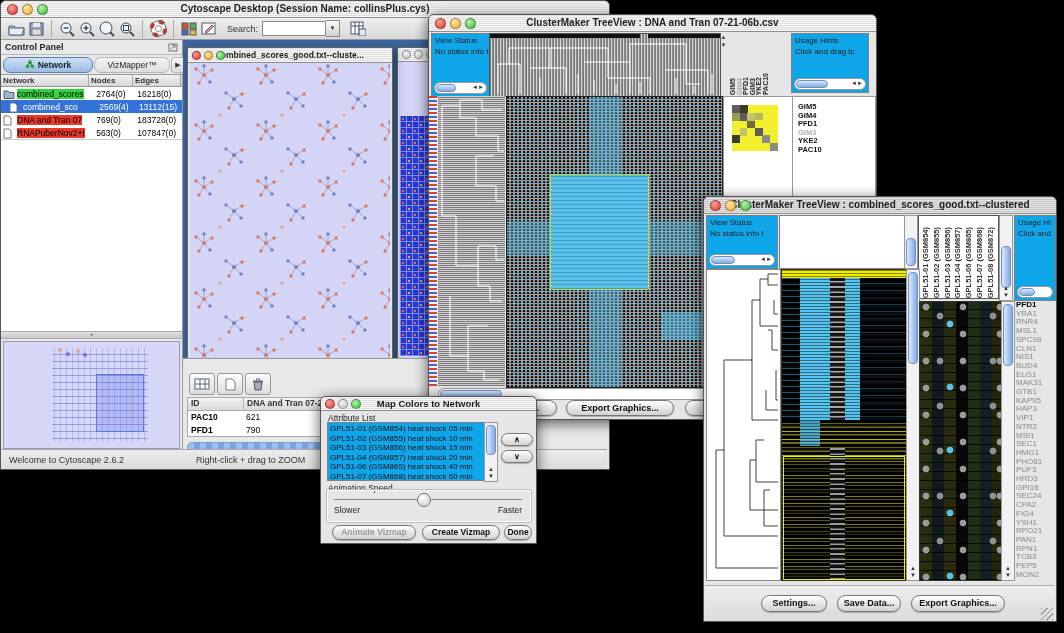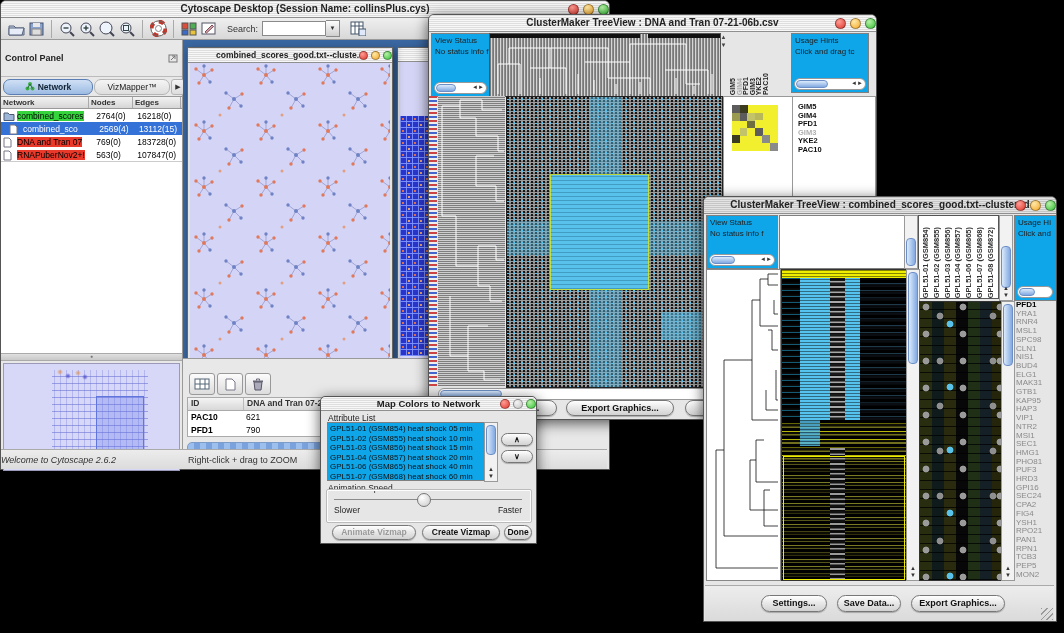--- a/index.html
+++ b/index.html
@@ -3,21 +3,21 @@
 <meta charset="utf-8">
 <style>
   html,body{margin:0;padding:0;background:#000;}
   #screen{position:relative;width:1064px;height:633px;background:#000;overflow:hidden;
     font-family:"Liberation Sans",sans-serif;-webkit-font-smoothing:antialiased;}
   .abs{position:absolute;}
   .win{position:absolute;border:1px solid #555;border-radius:6px 6px 0 0;
     box-shadow:0 3px 14px rgba(0,0,0,.65);background:#e6e6e6;}
   .titlebar{position:relative;height:16px;border-radius:5px 5px 0 0;
     background:repeating-linear-gradient(0deg,#f7f7f7 0 1px,#dedede 1px 2px);
-    border-bottom:1px solid #8f8f8f;display:flex;align-items:center;justify-content:flex-end;}
+    border-bottom:1px solid #8f8f8f;display:flex;align-items:center;}
   .titlebar.active{background:repeating-linear-gradient(0deg,#e3e3e3 0 1px,#c6c6c6 1px 2px);}
   .title-text{position:absolute;left:0;right:0;text-align:center;font-size:10px;font-weight:bold;
     color:#222;line-height:16px;white-space:nowrap;overflow:hidden;}
   .lights{display:flex;gap:4px;margin-left:6px;z-index:2;}
   .light{width:9px;height:9px;border-radius:50%;border:1px solid rgba(0,0,0,.35);}
   .l-red{background:radial-gradient(circle at 35% 30%,#ff9d96,#e0382c);}
   .l-yel{background:radial-gradient(circle at 35% 30%,#ffe9a8,#f6a827);}
   .l-grn{background:radial-gradient(circle at 35% 30%,#b9f0a8,#33c335);}
   .l-gray{background:radial-gradient(circle at 35% 30%,#f4f4f4,#c2c2c2);}
   .panel{background:#0ea5e9;border:1px solid #808080;}
@@ -158,21 +158,21 @@
             <rect x="1" y="1" width="12" height="12" fill="#fff" stroke="#456"></rect>
             <line x1="1" y1="5" x2="13" y2="5" stroke="#456"></line>
             <line x1="5" y1="1" x2="5" y2="13" stroke="#456"></line>
             <line x1="9" y1="1" x2="9" y2="13" stroke="#456"></line>
             <rect x="9" y="8" width="7" height="7" fill="#dfe9fb" stroke="#456"></rect>
           </svg>
         </span>
     </div>
 
     <div class="abs" style="left:0;top:39px;width:182px;height:409px;background:#e8e8e8;border-right:1px solid #9a9a9a;box-sizing:border-box;">
-      <div style="height:14px;display:flex;align-items:center;justify-content:space-between;padding:11px 4px;border-bottom:1px solid #bbb;">
+      <div style="height:14px;display:flex;align-items:center;justify-content:space-between;padding:0 4px;border-bottom:1px solid #bbb;">
         <span style="font-size:9px;font-weight:bold;color:#222;">Control Panel</span>
         <span><svg width="10" height="9">
               <rect x="1" y="1" width="8" height="7" fill="none" stroke="#777"></rect>
               <path d="M3 6 L7 2 M7 2 h-3 M7 2 v3" stroke="#777" fill="none"></path>
             </svg></span>
       </div>
       <div style="height:17px;display:flex;align-items:center;padding:1px 2px;gap:1px;">
         <span style="flex:0 0 88px;height:14px;border:1px solid #5b7fb4;border-radius:7px;background:linear-gradient(#cfe0f5,#9dbbe2);display:flex;align-items:center;justify-content:center;gap:3px;font-size:8.5px;font-weight:bold;color:#123;">
           <svg width="10" height="9">
               <circle cx="2.5" cy="6.5" r="2" fill="#3fae4a"></circle>
@@ -345,21 +345,21 @@
             <div style="width:52px;font-weight:bold;padding-left:3px;">PFD1</div>
             <div style="flex:1;padding-left:3px;">790</div>
           </div>
           </div>
       </div>
       <div class="abs" style="left:4px;top:83px;width:312px;height:9px;border-radius:5px;border:1px solid #7d9cc9;background:repeating-linear-gradient(90deg,#9dbfee 0 6px,#7aa3dd 6px 12px);"></div>
       <div class="abs" style="left:40px;top:92px;width:96px;height:13px;border-radius:7px;border:1px solid #4d6faf;background:linear-gradient(#cfe0f7,#8db1e4);font-size:8.5px;font-weight:bold;color:#102;text-align:center;line-height:13px;white-space:nowrap;overflow:hidden;">Node Attribute Brows</div>
     </div>
 
     <div class="abs" style="left:0;top:448px;width:606px;height:19px;background:linear-gradient(#ececec,#dcdcdc);border-top:1px solid #aaa;font-size:9px;color:#333;display:flex;align-items:center;">
-      <span style="font-style:italic;">Welcome to Cytoscape 2.6.2</span>
+      <span style="margin-left:8px;">Welcome to Cytoscape 2.6.2</span>
       <span style="margin-left:72px;">Right-click + drag  to  ZOOM</span>
       <span style="margin-left:28px;">Middle-</span>
     </div>
   </div>
 
   <div class="win" style="left:428px;top:14px;width:447px;height:404px;z-index:2;">
     <div class="titlebar">
       <div class="lights">
         <div class="light l-red"></div>
         <div class="light l-yel"></div>

